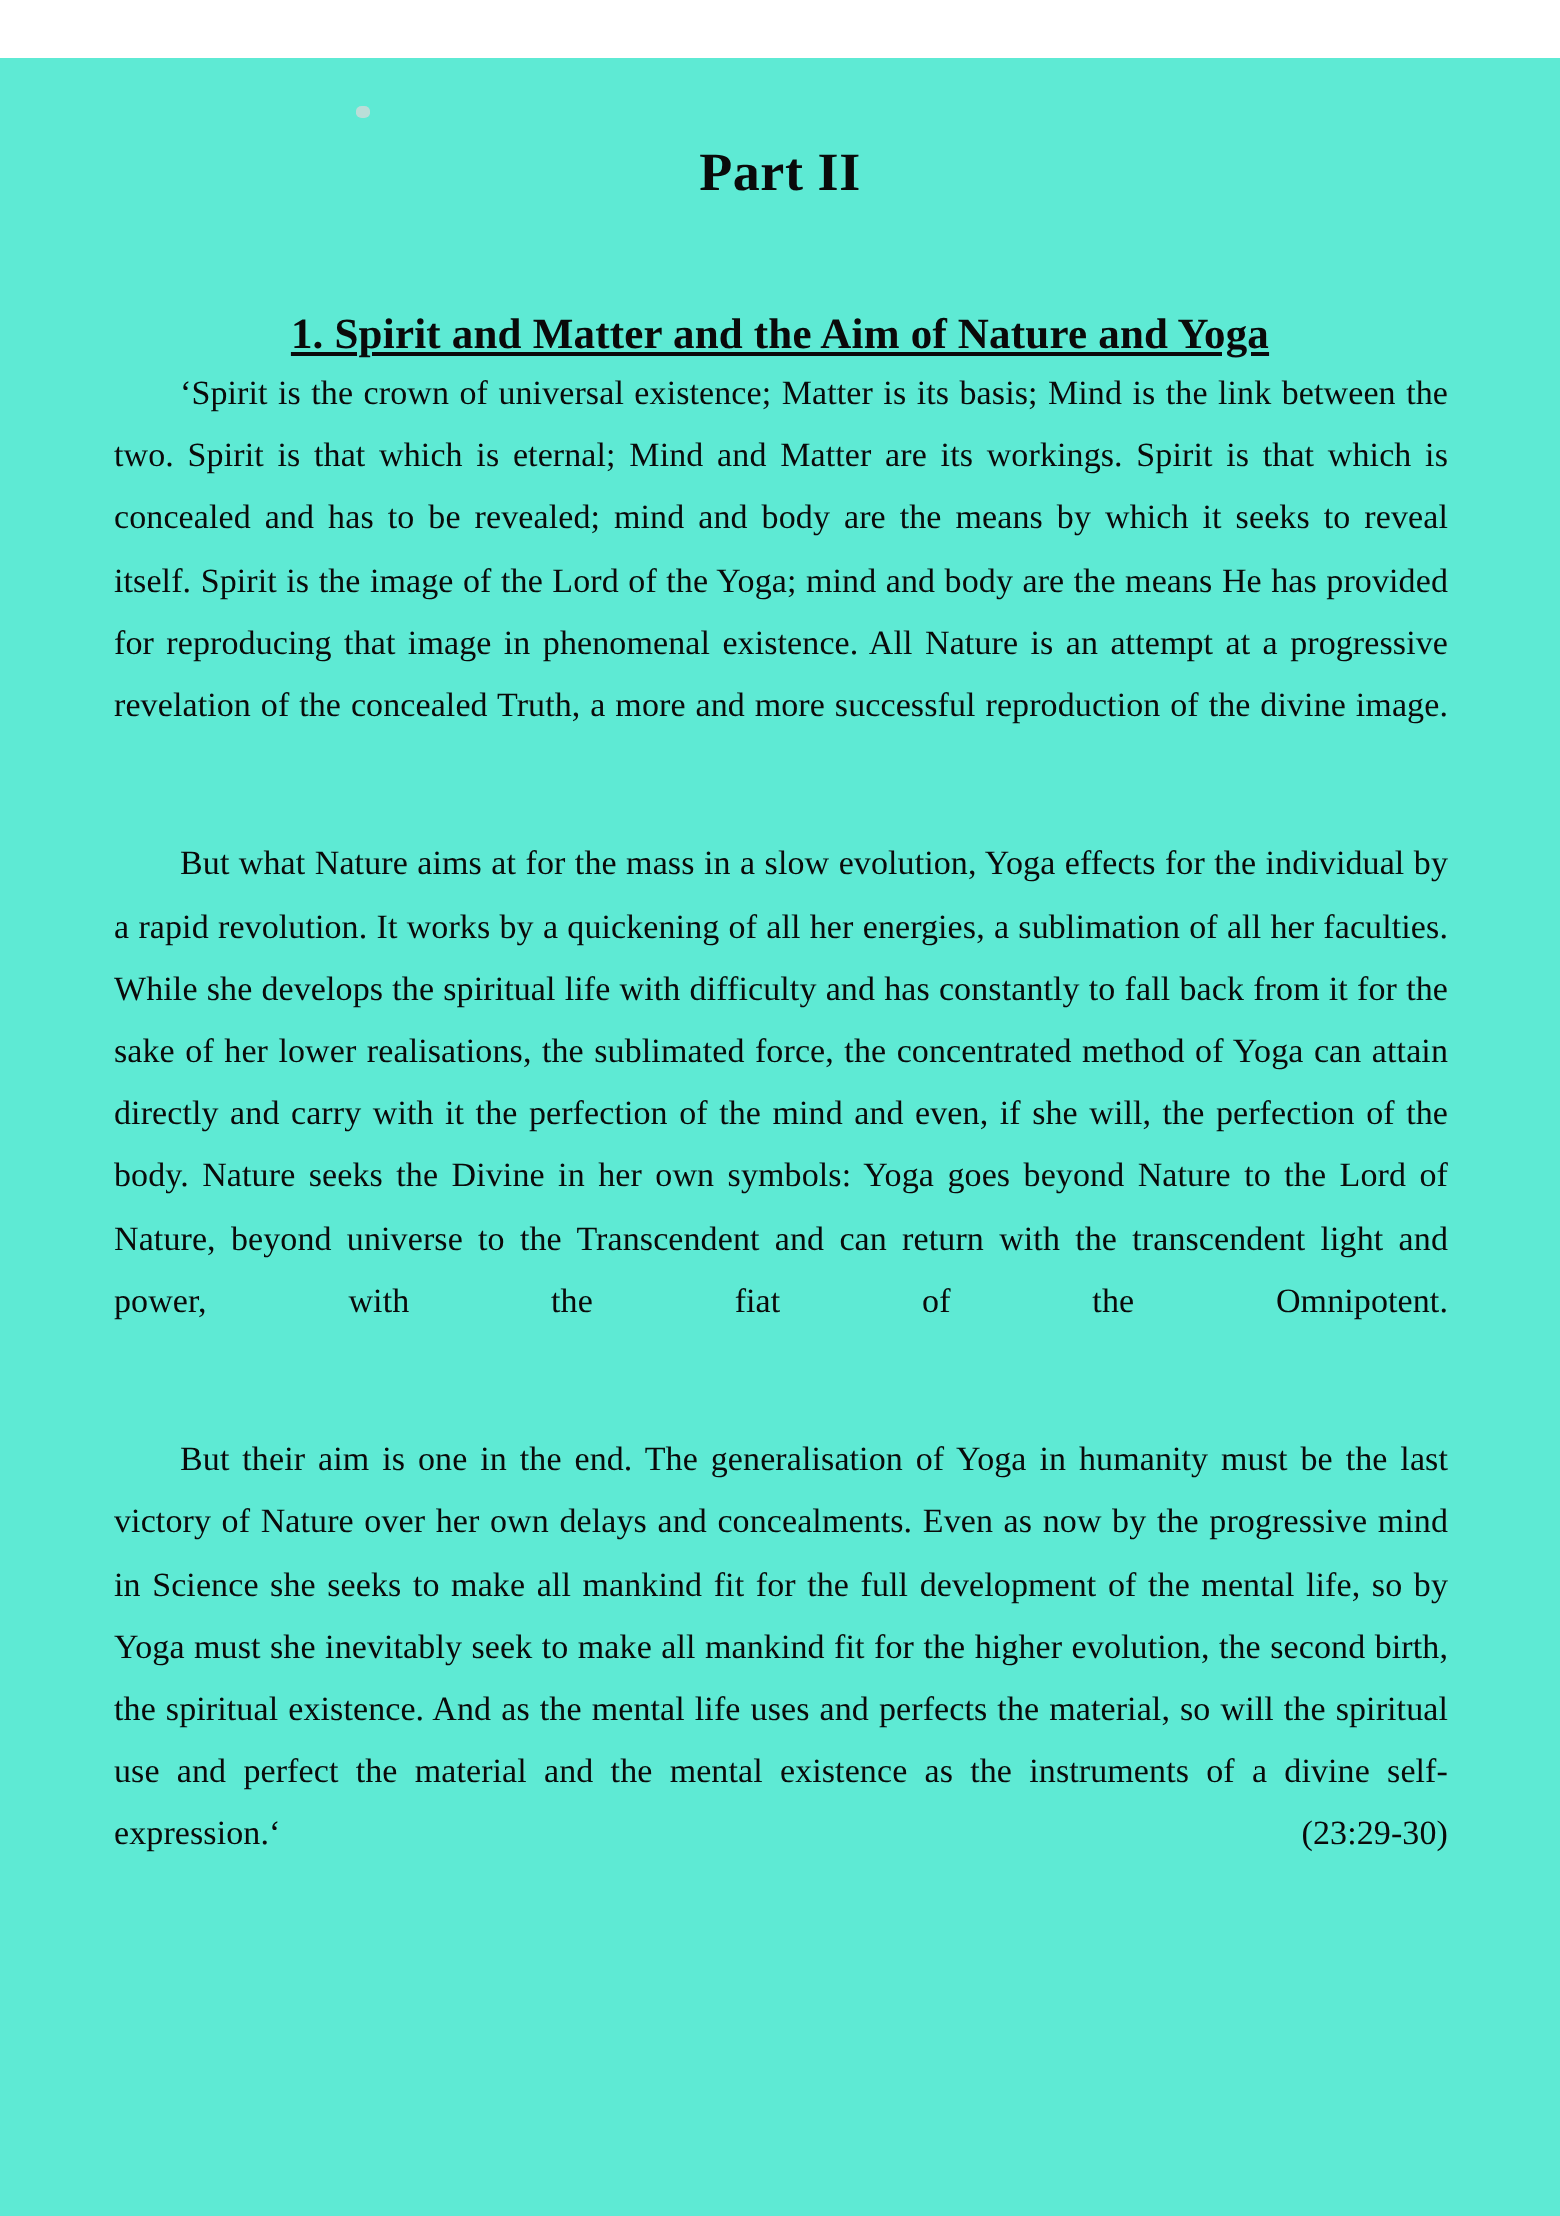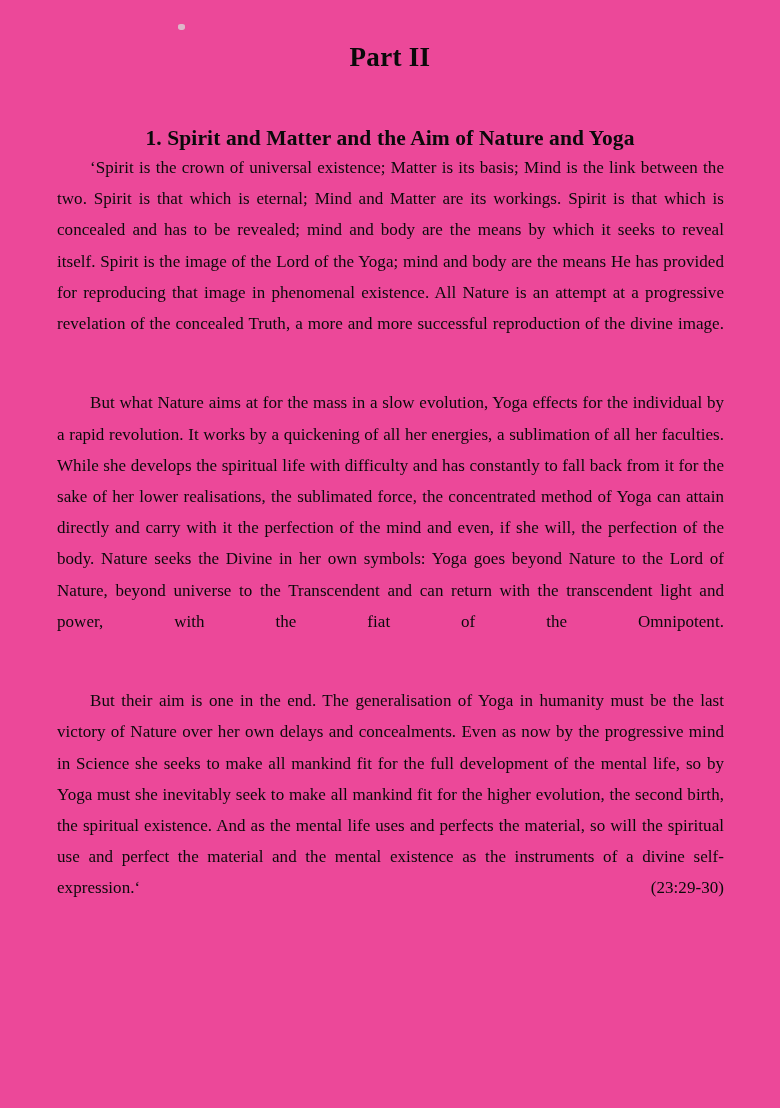--- a/index.html
+++ b/index.html
@@ -13,21 +13,22 @@
     position: relative;
     overflow: hidden;
     font-family: "Liberation Serif", "DejaVu Serif", serif;
     color: #0a0a0a;
     -webkit-font-smoothing: antialiased;
   }
 
   .page {
     position: absolute;
     inset: 0;
-    background: #ec4899;
+    background: #5eead4;
+    margin-top: 29px;
   }
 
   
   .scan-speck {
     position: absolute;
     left: 178px;
     top: 24px;
     width: 7px;
     height: 6px;
     background: #d9d9d9;
@@ -51,20 +52,21 @@
   .section-heading {
     position: absolute;
     left: 57px;
     top: 106px;
     width: 666px;
     text-align: center;
     font-weight: bold;
     font-size: 21.5px;
     line-height: 28px;
     letter-spacing: .1px;
+    text-decoration: underline;
   }
 
   .body-col {
     position: absolute;
     left: 57px;
     top: 152px;
     width: 667px;
   }
 
   p.para {

